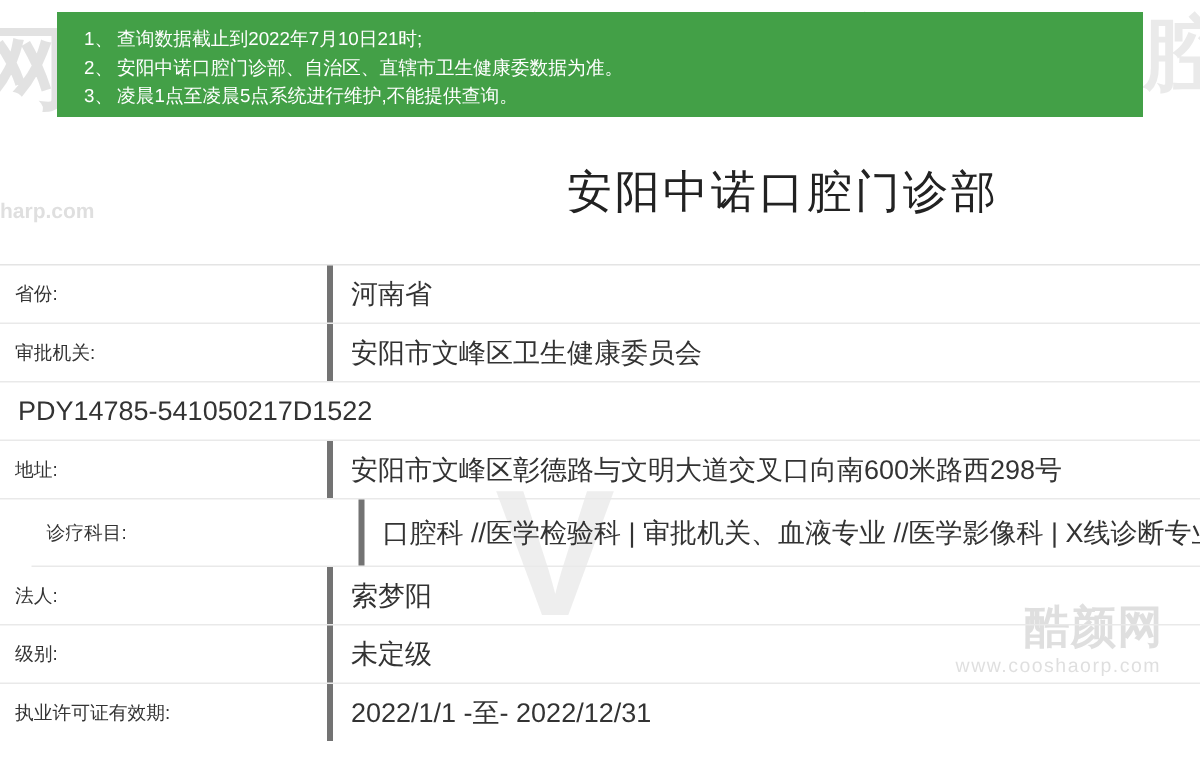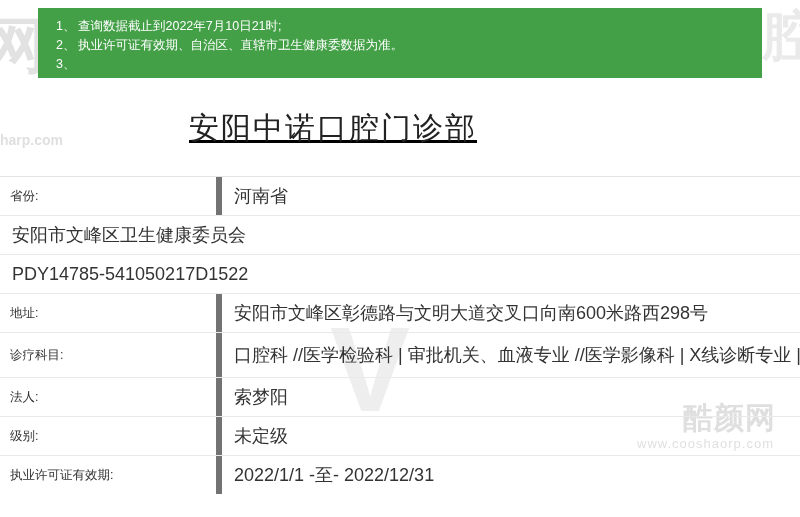--- a/index.html
+++ b/index.html
@@ -80,23 +80,22 @@
 
   
   .title-band {
     position: absolute;
     left: 0;
     top: 86px;
     width: 666px;
     height: 84px;
     display: flex;
     align-items: center;
-    justify-content: center;
+    justify-content: flex-end;
     z-index: 6;
-    text-decoration: underline;
   }
   .title-text {
     font-size: 30px;
     color: #222222;
     letter-spacing: 2px;
     font-weight: normal;
   }
 
   
   .table {
@@ -113,33 +112,33 @@
     border-bottom: 1px solid #e9e9e9;
     background: transparent;
   }
   .row:last-child { border-bottom: none; }
   .cell-label {
     width: 222px;
     flex: 0 0 222px;
     padding: 10px 0 10px 10px;
     font-size: 12.5px;
     color: #333333;
-    border-right: 6px solid #737373;
+    border-right: 4px solid #737373;
     line-height: 18px;
   }
   .cell-value {
     flex: 1 1 auto;
     padding: 10px 10px 10px 12px;
     font-size: 18px;
     color: #333333;
     line-height: 18px;
     white-space: nowrap;
     overflow: hidden;
   }
-  .row.tall { min-height: 40px; }
+  .row.tall { min-height: 40px; margin-left: 21px; }
   .row.tall .cell-label,
   .row.tall .cell-value { padding-top: 13px; padding-bottom: 13px; }
 </style>
 </head>
 <body>
 
 <div class="wm-layer">
   <div class="wm wm-big-1">298口腔</div>
   <div class="wm wm-big-2">298口腔</div>
   <div class="wm wm-big-3">298口腔</div>
@@ -150,37 +149,39 @@
   <div class="wm wm-br-sub">www.cooshaorp.com</div>
 </div>
 
 <div class="notice">
   <div class="notice-line">
     <span class="notice-num">1、</span>
     <span>查询数据截止到2022年7月10日21时;</span>
   </div>
   <div class="notice-line">
     <span class="notice-num">2、</span>
-    <span>执业许可证有效期、自治区、直辖市卫生健康委数据为准。</span>
+    <span>安阳中诺口腔门诊部、自治区、直辖市卫生健康委数据为准。</span>
   </div>
   <div class="notice-line">
     <span class="notice-num">3、</span>
+    <span>凌晨1点至凌晨5点系统进行维护,不能提供查询。</span>
   </div>
 </div>
 
 <div class="title-band">
   <div class="title-text">安阳中诺口腔门诊部</div>
 </div>
 
 <div class="table">
   <div class="row">
     <div class="cell-label">省份:</div>
     <div class="cell-value">河南省</div>
   </div>
   <div class="row">
+    <div class="cell-label">审批机关:</div>
     <div class="cell-value">安阳市文峰区卫生健康委员会</div>
   </div>
   <div class="row">
     <div class="cell-value">PDY14785-541050217D1522</div>
   </div>
   <div class="row">
     <div class="cell-label">地址:</div>
     <div class="cell-value">安阳市文峰区彰德路与文明大道交叉口向南600米路西298号</div>
   </div>
   <div class="row tall">

